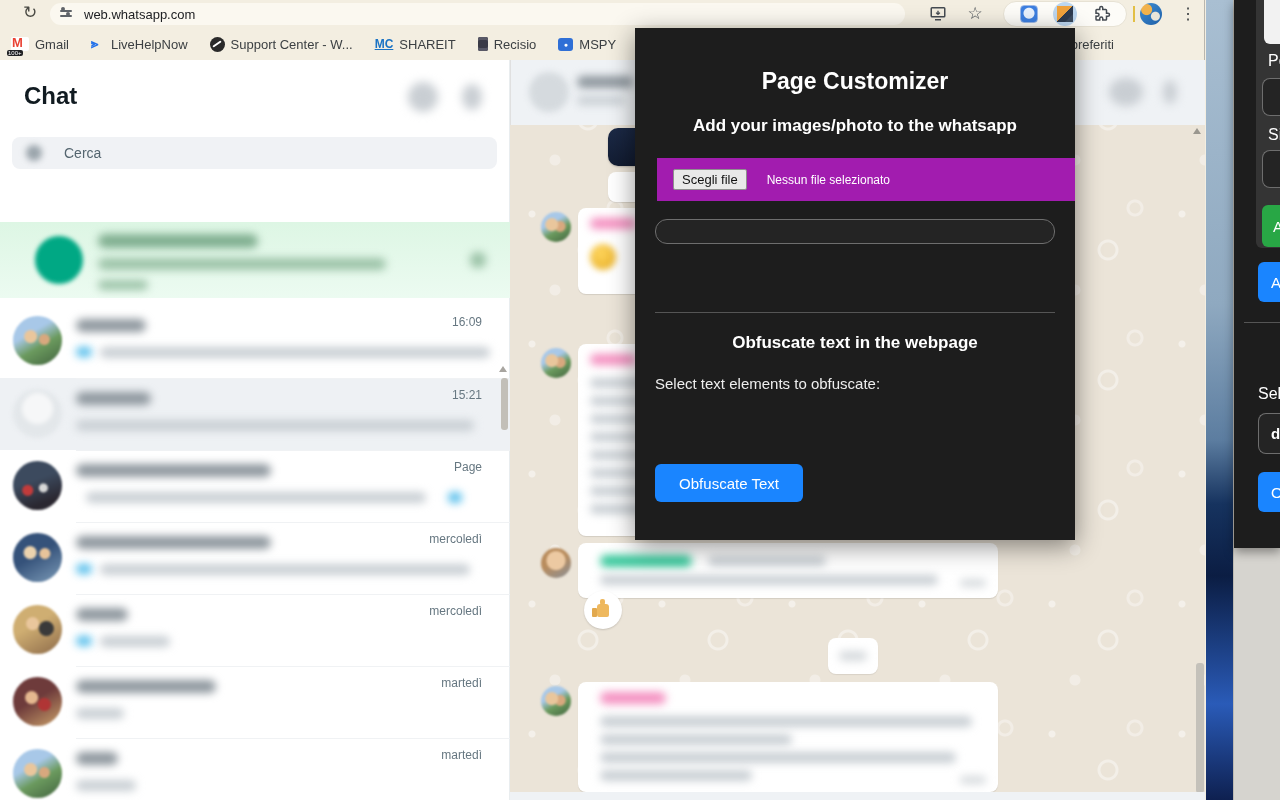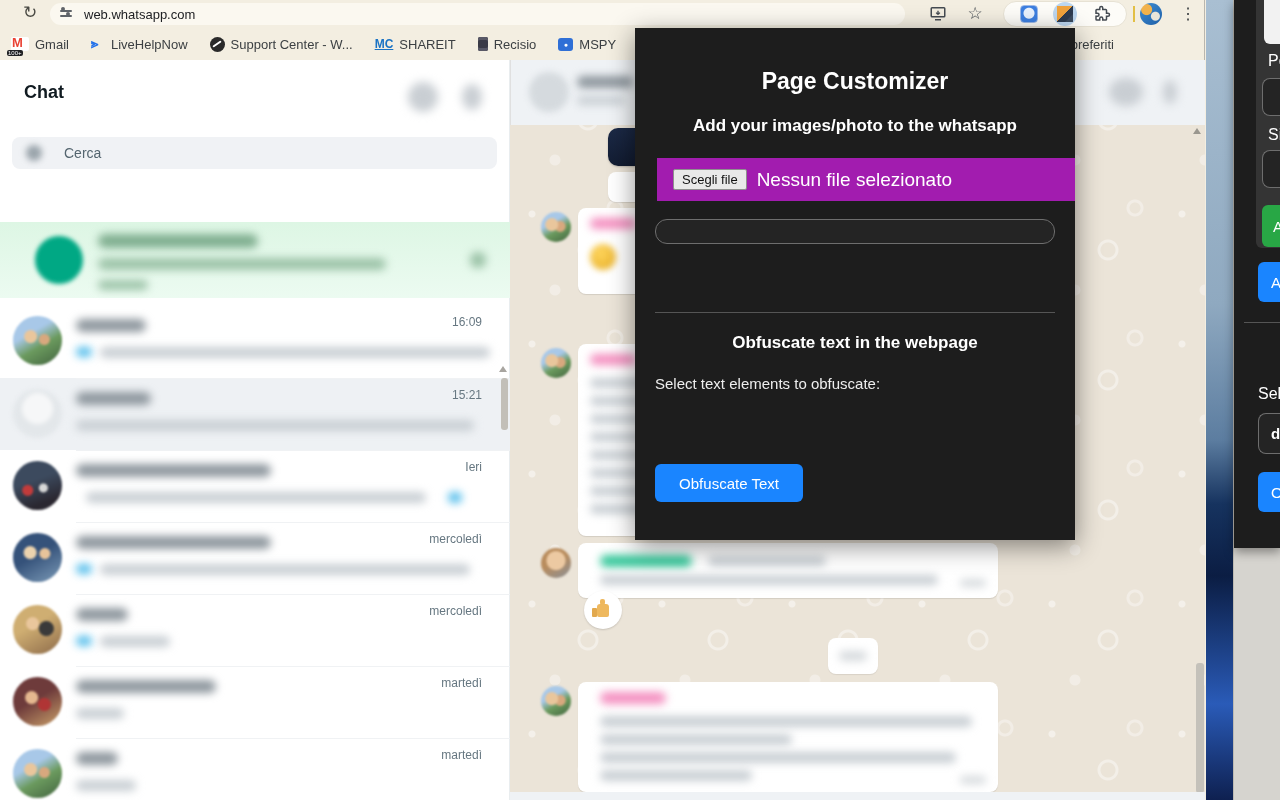--- a/index.html
+++ b/index.html
@@ -45,21 +45,21 @@
   .bm-rec { width:10px; height:14px; background:#3a3a46; border-radius:2px; box-shadow:inset 0 3px 0 #585866, inset 0 -3px 0 #585866; }
   .bm-mspy { width:15px; height:13px; background:#2f6fd6; border-radius:3px; color:#fff; font-size:7px; line-height:13px; text-align:center; font-weight:bold; }
   .bm-leap { width:15px; height:15px; border-radius:50%; border:3px solid #9ec43a; background:#fff; box-shadow:inset 0 0 0 2px #f2c12e; }
   .bm-right { position:absolute; right:90px; top:0; height:32px; display:flex; align-items:center; gap:7px; font-size:13px; color:#3c4043; }
   .folder { width:16px; height:12px; border:1.5px solid #5f6368; border-radius:2px; position:relative; }
   .folder::before { content:""; position:absolute; left:-1px; top:-4px; width:6px; height:3px; border:1.5px solid #5f6368; border-bottom:none; border-radius:2px 2px 0 0; }
 
   
   .page { position:absolute; left:0; top:60px; width:1205px; height:740px; background:#fff; }
   .sidebar { position:absolute; left:0; top:0; width:510px; height:740px; background:#fff; border-right:1px solid #e9edef; }
-  .wa-title { position:absolute; left:24px; top:22px; font-size:18px; font-weight:bold; color:#111b21; }
+  .wa-title { position:absolute; left:24px; top:22px; font-size:24px; font-weight:bold; color:#111b21; }
   .hdr-blob { position:absolute; border-radius:50%; background:#c9ced3; filter:blur(5px); }
   .search { position:absolute; left:12px; top:77px; width:485px; height:32px; background:#f0f2f5; border-radius:8px; display:flex; align-items:center; }
   .search-ic { width:16px; height:16px; border-radius:50%; background:#9aa4ab; filter:blur(3px); margin-left:14px; }
   .search-ph { margin-left:22px; font-size:14px; color:#54656f; }
   .chips { position:absolute; left:12px; top:120px; display:flex; gap:8px; }
   .chip { height:28px; padding:0 13px; border-radius:14px; background:#f0f2f5; color:#54656f; font-size:14px; line-height:28px; }
   .chip.active { background:#e7f8df; color:#3aa65a; }
 
   .banner { position:absolute; left:0; top:162px; width:510px; height:76px; background:linear-gradient(180deg,#ddf6e4,#ecfbf1); }
   .banner-av { position:absolute; left:35px; top:14px; width:48px; height:48px; border-radius:50%; background:#00a884; filter:blur(2px); }
@@ -108,21 +108,21 @@
   .cp-scroll-up { position:absolute; right:4px; top:68px; width:0; height:0; border-left:4px solid transparent; border-right:4px solid transparent; border-bottom:6px solid #9a978f; }
   .cp-thumb { position:absolute; right:1px; top:603px; width:8px; height:130px; background:#c4c1ba; border-radius:3px; }
   .cp-footer { position:absolute; left:0; bottom:0; width:695px; height:8px; background:#eff2f5; }
 
   
   .popup { position:absolute; left:635px; top:28px; width:440px; height:512px; background:#1d1d1d; box-shadow:0 6px 24px rgba(0,0,0,.45); color:#fff; z-index:50; }
   .pc-title { position:absolute; top:40px; width:100%; text-align:center; font-size:23px; font-weight:bold; }
   .pc-sub { position:absolute; top:88px; width:100%; text-align:center; font-size:17px; font-weight:bold; }
   .filerow { position:absolute; left:22px; right:0; top:130px; height:43px; background:#a21caf; display:flex; align-items:center; }
   .filebtn { margin-left:16px; background:#e9e9e9; border:1px solid #8f8f8f; border-radius:2px; font-size:13px; color:#111; padding:2px 8px; }
-  .filestatus { margin-left:10px; font-size:19px; color:#fff; }
+  .filestatus { margin-left:0; font-size:12px; color:#fff;padding-left:20px; }
   .pc-input { position:absolute; left:20px; top:191px; width:400px; height:25px; background:#242424; border:1px solid #6e6e6e; border-radius:12px; }
   .btn-blue { position:absolute; background:#1a85ff; color:#fff; border-radius:6px; font-size:15px; display:flex; align-items:center; justify-content:center; }
   .pc-add { left:20px; top:225px; width:176px; height:38px; }
   .pc-div { position:absolute; left:20px; top:284px; width:400px; height:1px; background:#555; }
   .pc-obf-title { position:absolute; top:305px; width:100%; text-align:center; font-size:17px; font-weight:bold; }
   .pc-sel-label { position:absolute; left:20px; top:347px; font-size:15px; color:#eee; }
   .pc-select { position:absolute; left:20px; top:374px; width:400px; height:43px; background:#232323; border:1px solid #6e6e6e; border-radius:10px; display:flex; align-items:center; font-size:15px; }
   .pc-select .val { margin-left:16px; }
   .pc-select .chev { position:absolute; right:14px; font-size:14px; font-weight:bold; }
   .pc-obf { left:20px; top:436px; width:148px; height:38px; }
@@ -256,21 +256,21 @@
             <div class="avatar av-empty"></div>
             <div class="blb nameb" style="left:76px; top:14px; width:75px; height:13px;"></div>
             <div class="time">15:21</div>
             <div class="blb lineb" style="left:76px; top:42px; width:398px; height:11px;"></div>
           </div>
 
           <div class="chatrow" style="top:145px;">
             <div class="divider"></div>
             <div class="avatar av-group"></div>
             <div class="blb nameb" style="left:76px; top:14px; width:195px; height:13px;"></div>
-            <div class="time">Ieri</div>
+            <div class="time">Page</div>
             <div class="blb lineb" style="left:86px; top:42px; width:340px; height:11px;"></div>
             <div class="blb tickb" style="left:448px; top:42px; width:14px; height:11px;"></div>
           </div>
 
           <div class="chatrow" style="top:217px;">
             <div class="divider"></div>
             <div class="avatar av-fam1"></div>
             <div class="blb nameb" style="left:76px; top:14px; width:195px; height:13px;"></div>
             <div class="time">mercoledì</div>
             <div class="blb tickb" style="left:76px; top:42px; width:16px; height:10px;"></div>

